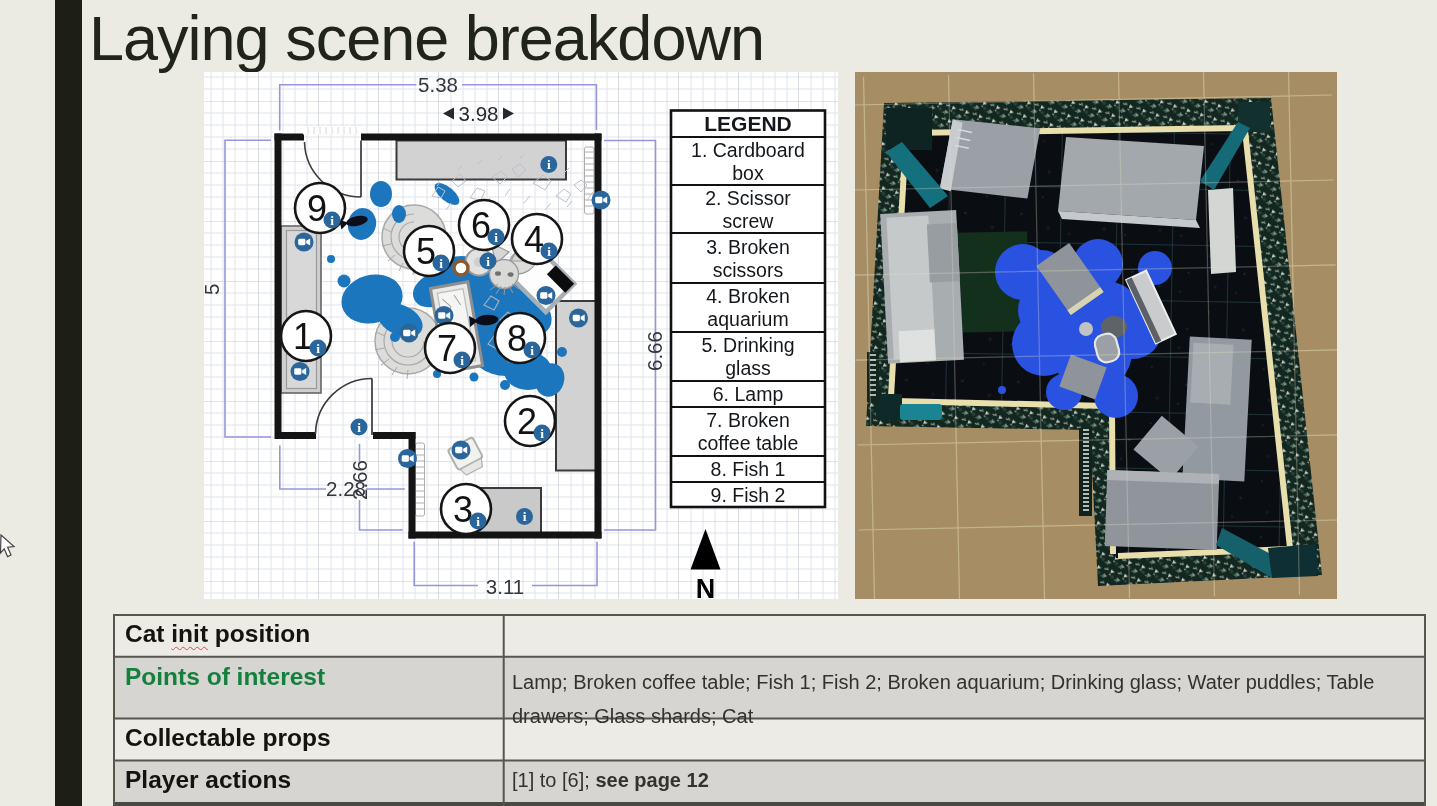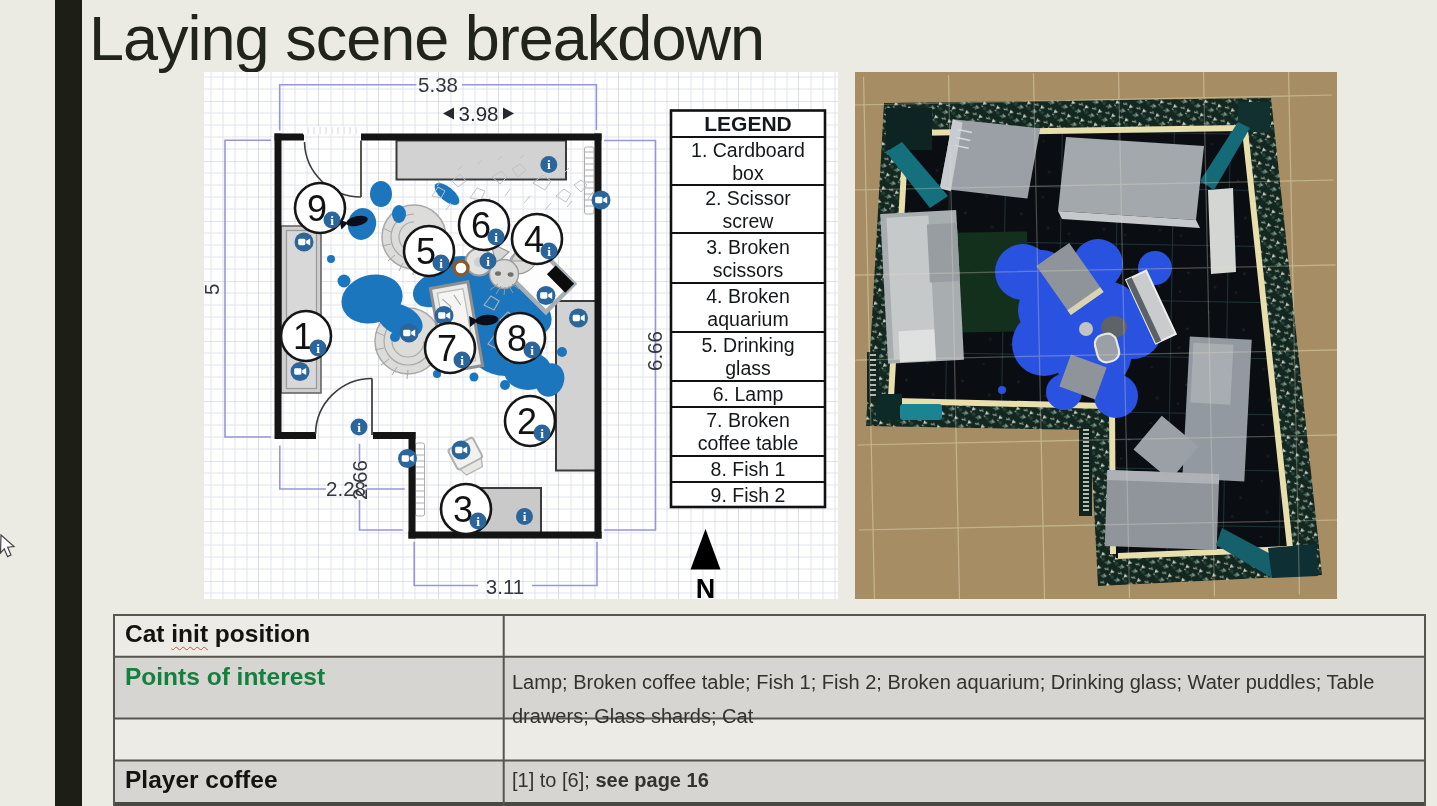--- a/index.html
+++ b/index.html
@@ -462,16 +462,17 @@
 <svg class="abs" style="left:0;top:0" width="1313" height="193" viewBox="0 0 1313 193">
 <path d="M0,1 H1313 M0,42.7 H1313 M0,104.5 H1313 M0,146.5 H1313" stroke="#56564f" stroke-width="2"></path>
 <path d="M1,0 V193 M390.7,0 V193 M1312,0 V193" stroke="#56564f" stroke-width="2"></path>
 </svg>
 
 <div class="abs" style="left:12px;top:6px;font-size:24.5px;font-weight:bold;color:#13130f;">Cat <span style="text-decoration:underline;text-decoration-style:wavy;text-decoration-color:#e04b3c;text-decoration-thickness:1px;text-underline-offset:4px;">init</span> position</div>
 
 <div class="abs" style="left:12px;top:49px;font-size:24.5px;font-weight:bold;color:#15803d;">Points of interest</div>
 <div class="abs" style="left:399px;top:51px;width:880px;font-size:20px;line-height:34px;color:#32322e;">Lamp; Broken coffee table; Fish 1; Fish 2; Broken aquarium; Drinking glass; Water puddles; Table drawers; Glass shards; Cat</div>
 
-
-<div class="abs" style="left:12px;top:152px;font-size:24.5px;font-weight:bold;color:#13130f;">Player coffee</div>
-<div class="abs" style="left:399px;top:155px;font-size:20px;color:#32322e;">[1] to [6]; <b>see page 16</b></div>
+<div class="abs" style="left:12px;top:110px;font-size:24.5px;font-weight:bold;color:#13130f;">Collectable props</div>
+
+<div class="abs" style="left:12px;top:152px;font-size:24.5px;font-weight:bold;color:#13130f;">Player actions</div>
+<div class="abs" style="left:399px;top:155px;font-size:20px;color:#32322e;">[1] to [6]; <b>see page 12</b></div>
 </div>
 
 </body></html>

